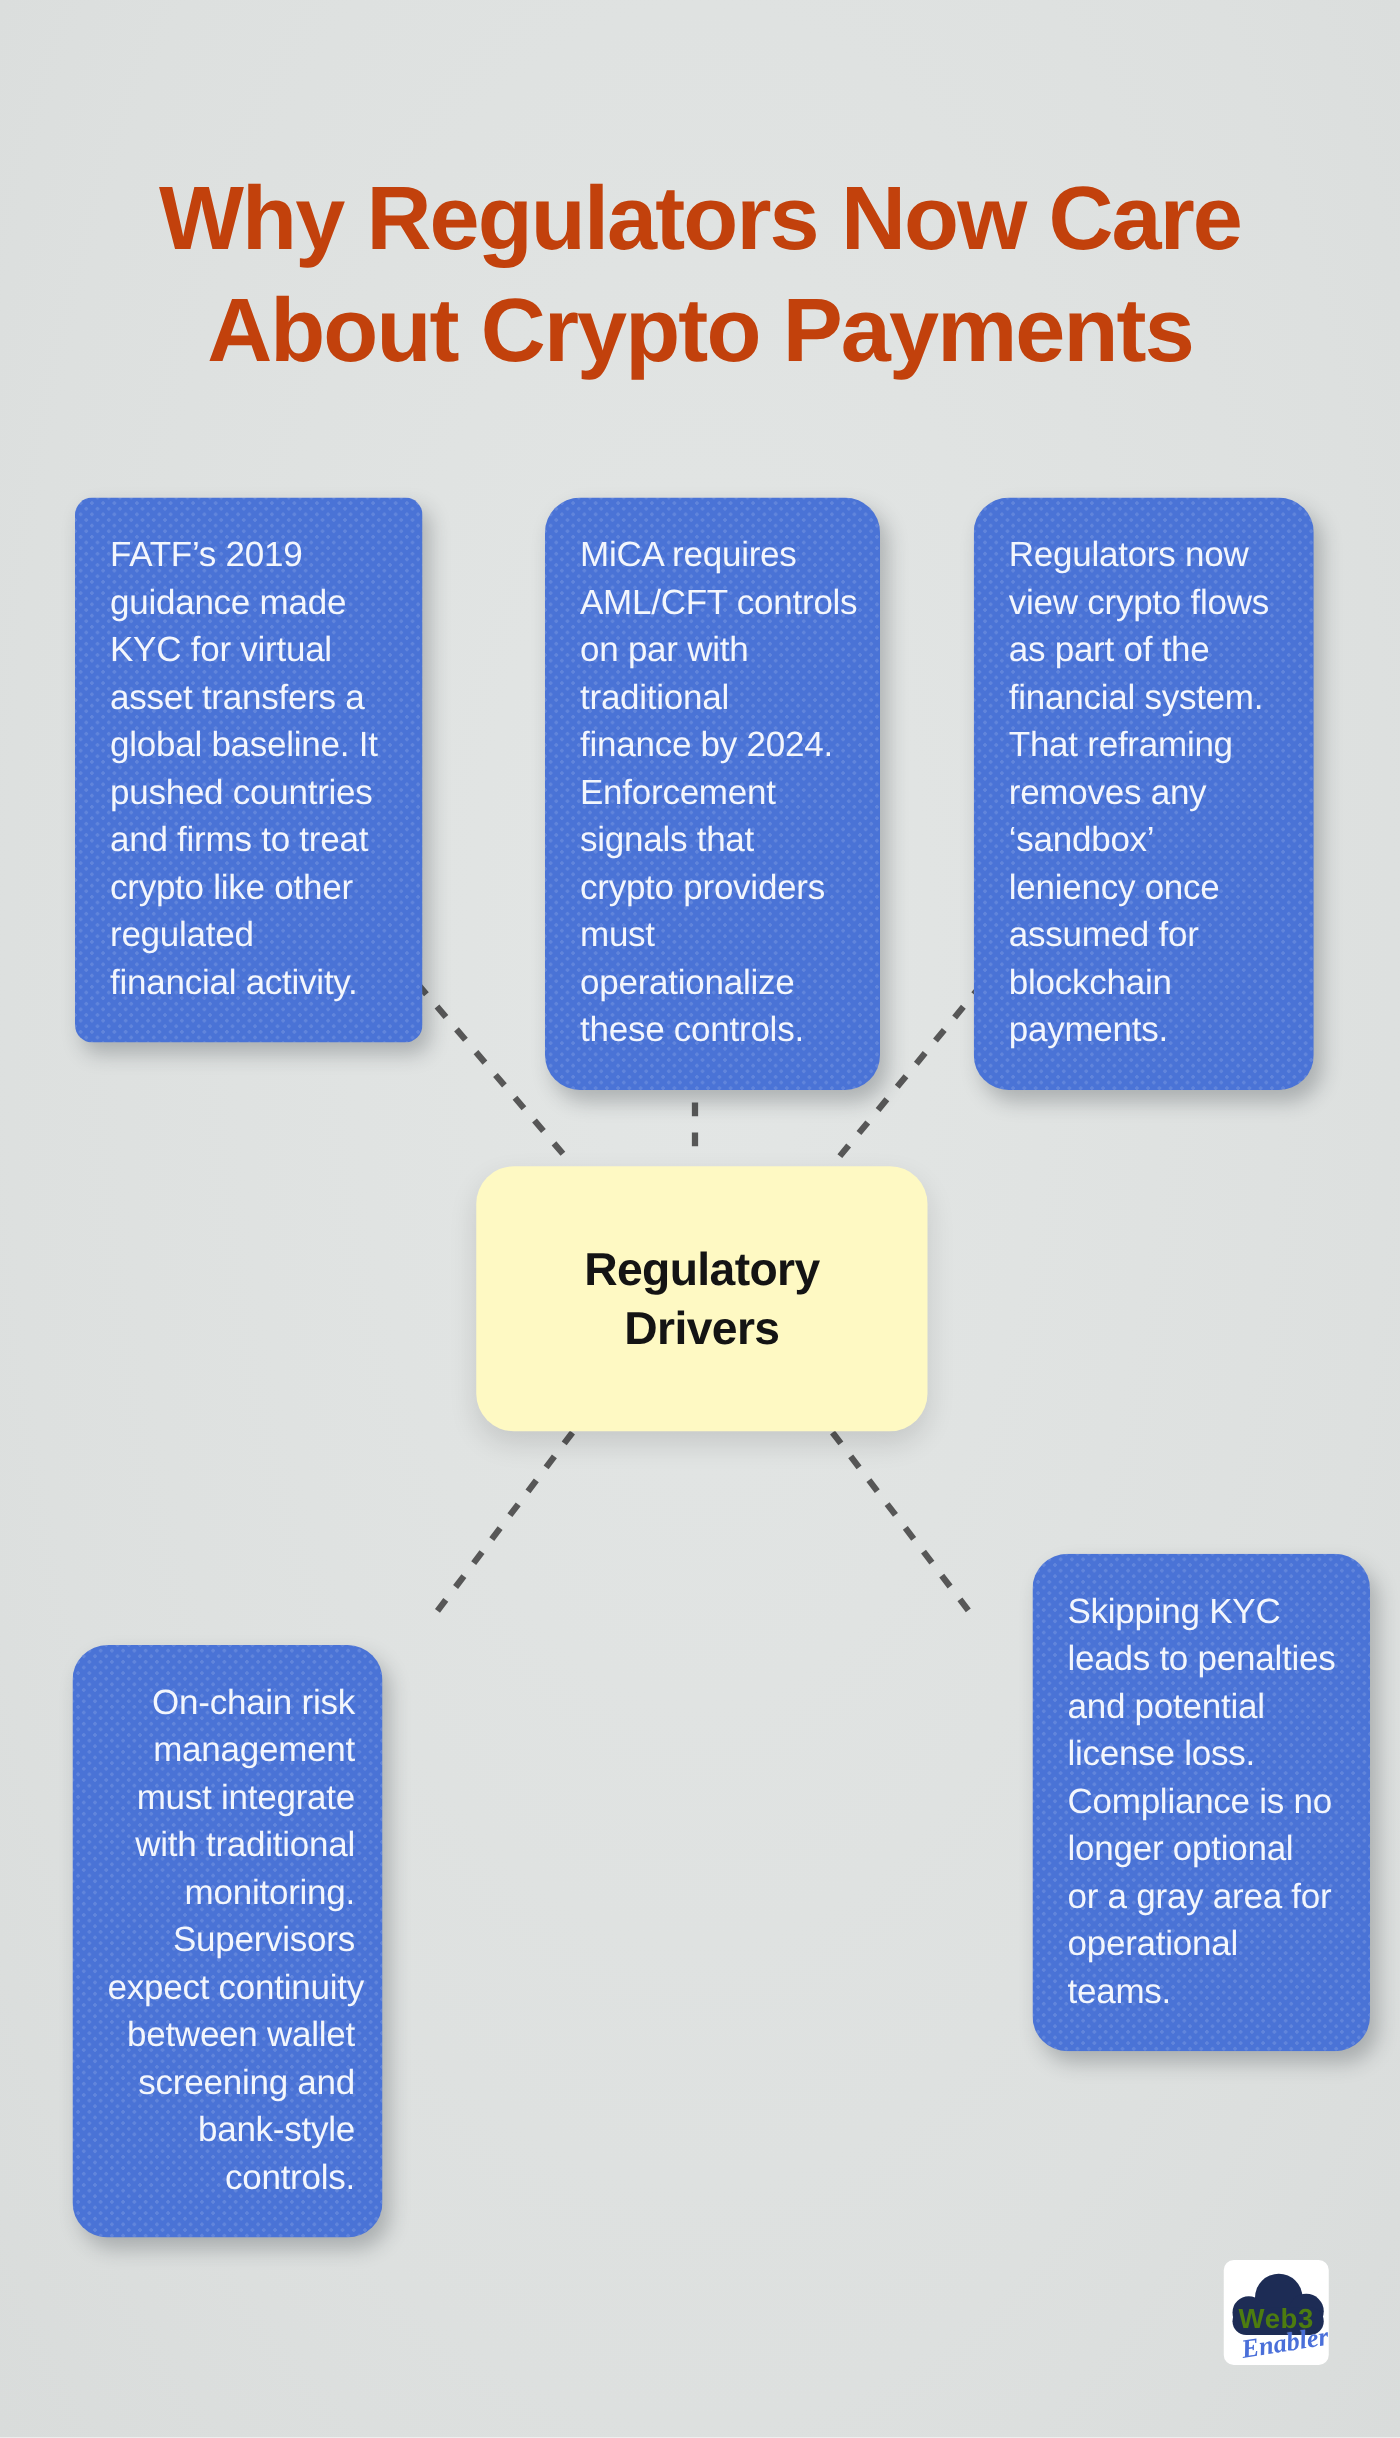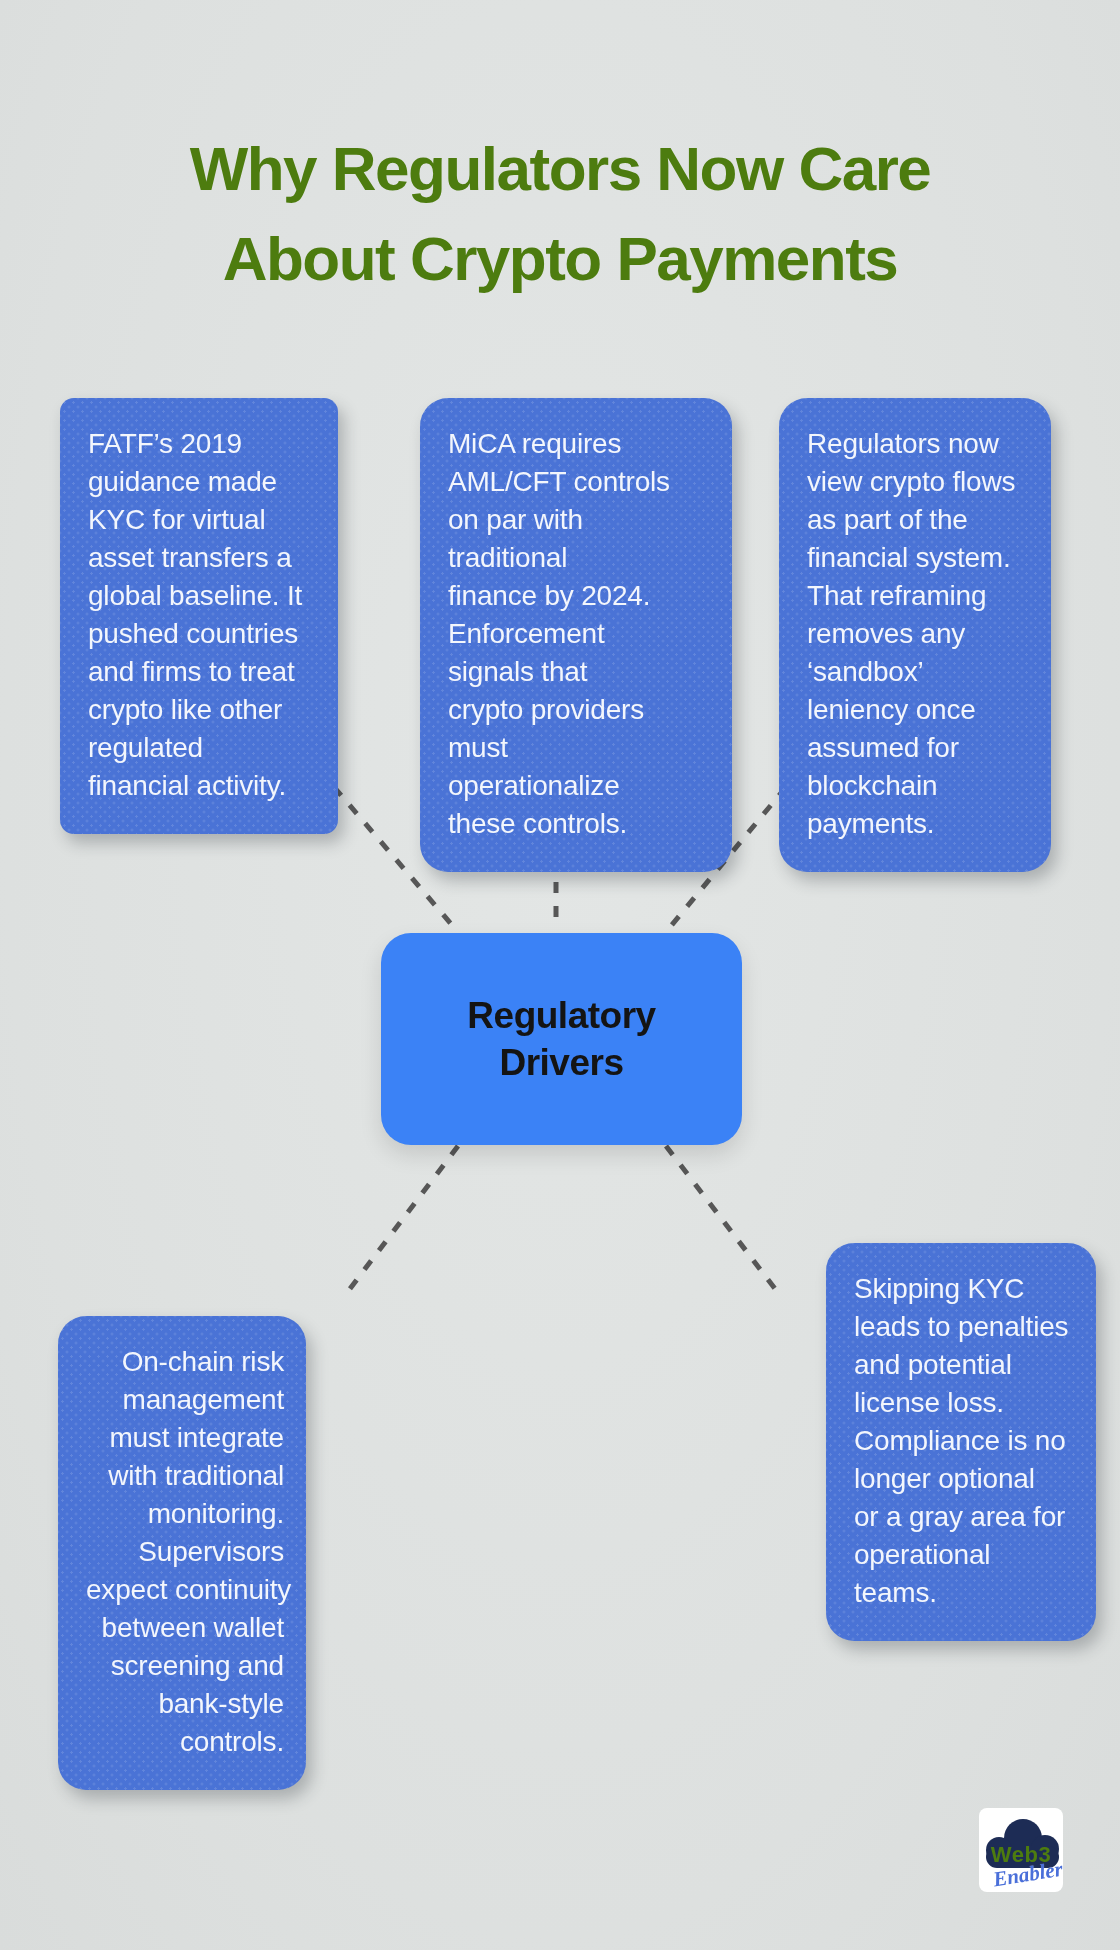--- a/index.html
+++ b/index.html
@@ -4,46 +4,46 @@
 <style>
   html,body{margin:0;padding:0;}
   body{
     width:1120px;height:1950px;position:relative;overflow:hidden;
     background:radial-gradient(ellipse at 50% 40%, #e3e6e5 0%, #dde0df 70%, #d9dcdb 100%);
     font-family:"Liberation Sans","DejaVu Sans",sans-serif;
   }
   .title{
     position:absolute;left:0;top:82px;width:1120px;
     text-align:center;white-space:pre;
-    font-size:62px;line-height:90px;font-weight:800;
-    letter-spacing:-1.5px;color:#4d7c0f;
+    font-size:72px;line-height:90px;font-weight:800;
+    letter-spacing:-1.5px;color:#c2410c;
   }
   .card{
     position:absolute;box-sizing:border-box;
     background-color:#4a73d6;
     background-image:
       radial-gradient(rgba(255,255,255,0.13) 1.3px, transparent 1.4px),
       radial-gradient(rgba(255,255,255,0.13) 1.3px, transparent 1.4px);
     background-size:9px 9px,9px 9px;
     background-position:0 0,4.5px 4.5px;
     border-radius:28px;
     box-shadow:6px 9px 16px rgba(40,45,55,0.28);
     color:#f3f6fc;
     font-size:28px;line-height:38px;letter-spacing:-0.2px;
     padding:27px 22px 29px 28px;
     white-space:pre;
   }
   .card-tl{left:60px;top:398px;width:278px;border-radius:14px;}
-  .card-tm{left:420px;top:398px;width:312px;}
+  .card-tm{left:436px;top:398px;width:268px;}
   .card-tr{left:779px;top:398px;width:272px;}
   .card-bl{left:58px;top:1316px;width:248px;text-align:right;}
   .card-br{left:826px;top:1243px;width:270px;}
   .center-node{
     position:absolute;left:381px;top:933px;width:361px;height:212px;
-    background:#3b82f6;border-radius:30px;
+    background:#fef9c3;border-radius:30px;
     box-shadow:0 10px 22px rgba(0,0,0,0.12);
     display:flex;align-items:center;justify-content:center;
     text-align:center;white-space:pre;
     font-size:37px;line-height:47px;font-weight:800;
     letter-spacing:-0.5px;color:#141414;
   }
   .connectors{position:absolute;left:0;top:0;width:1120px;height:1950px;pointer-events:none;}
   .connectors line{stroke:#575757;stroke-width:5;stroke-dasharray:11 13;}
   .logo{
     position:absolute;left:979px;top:1808px;width:84px;height:84px;

